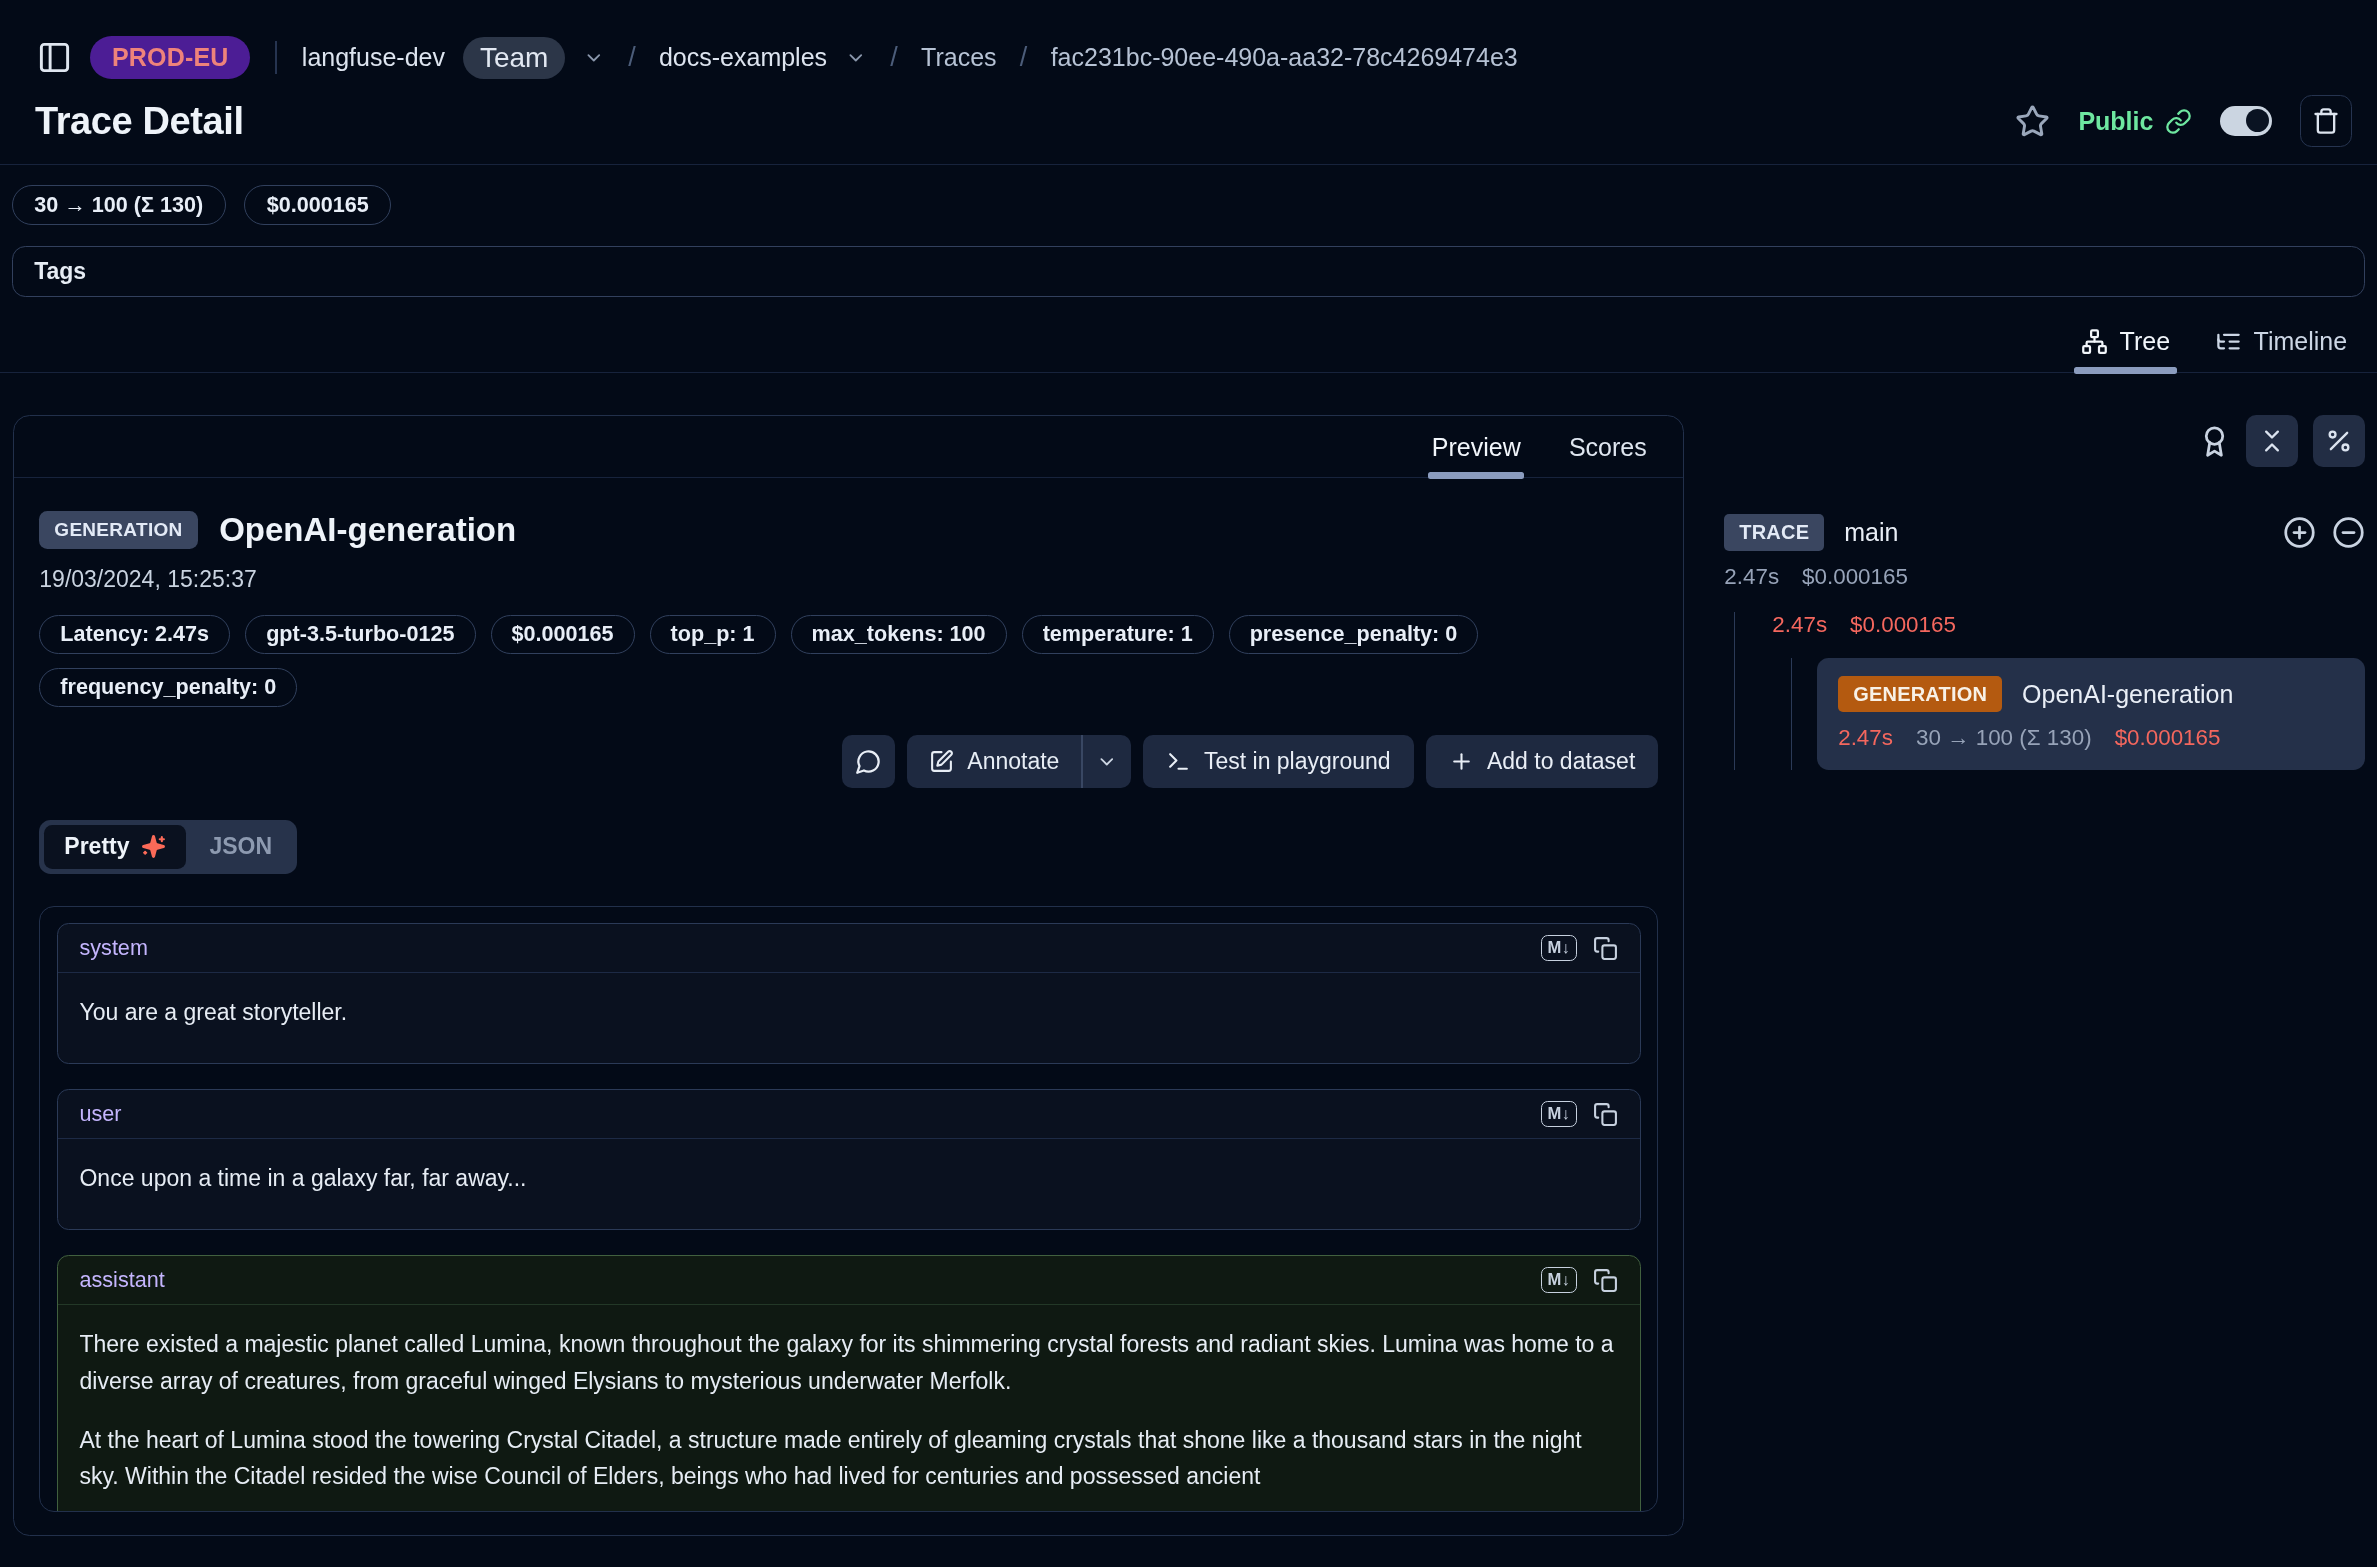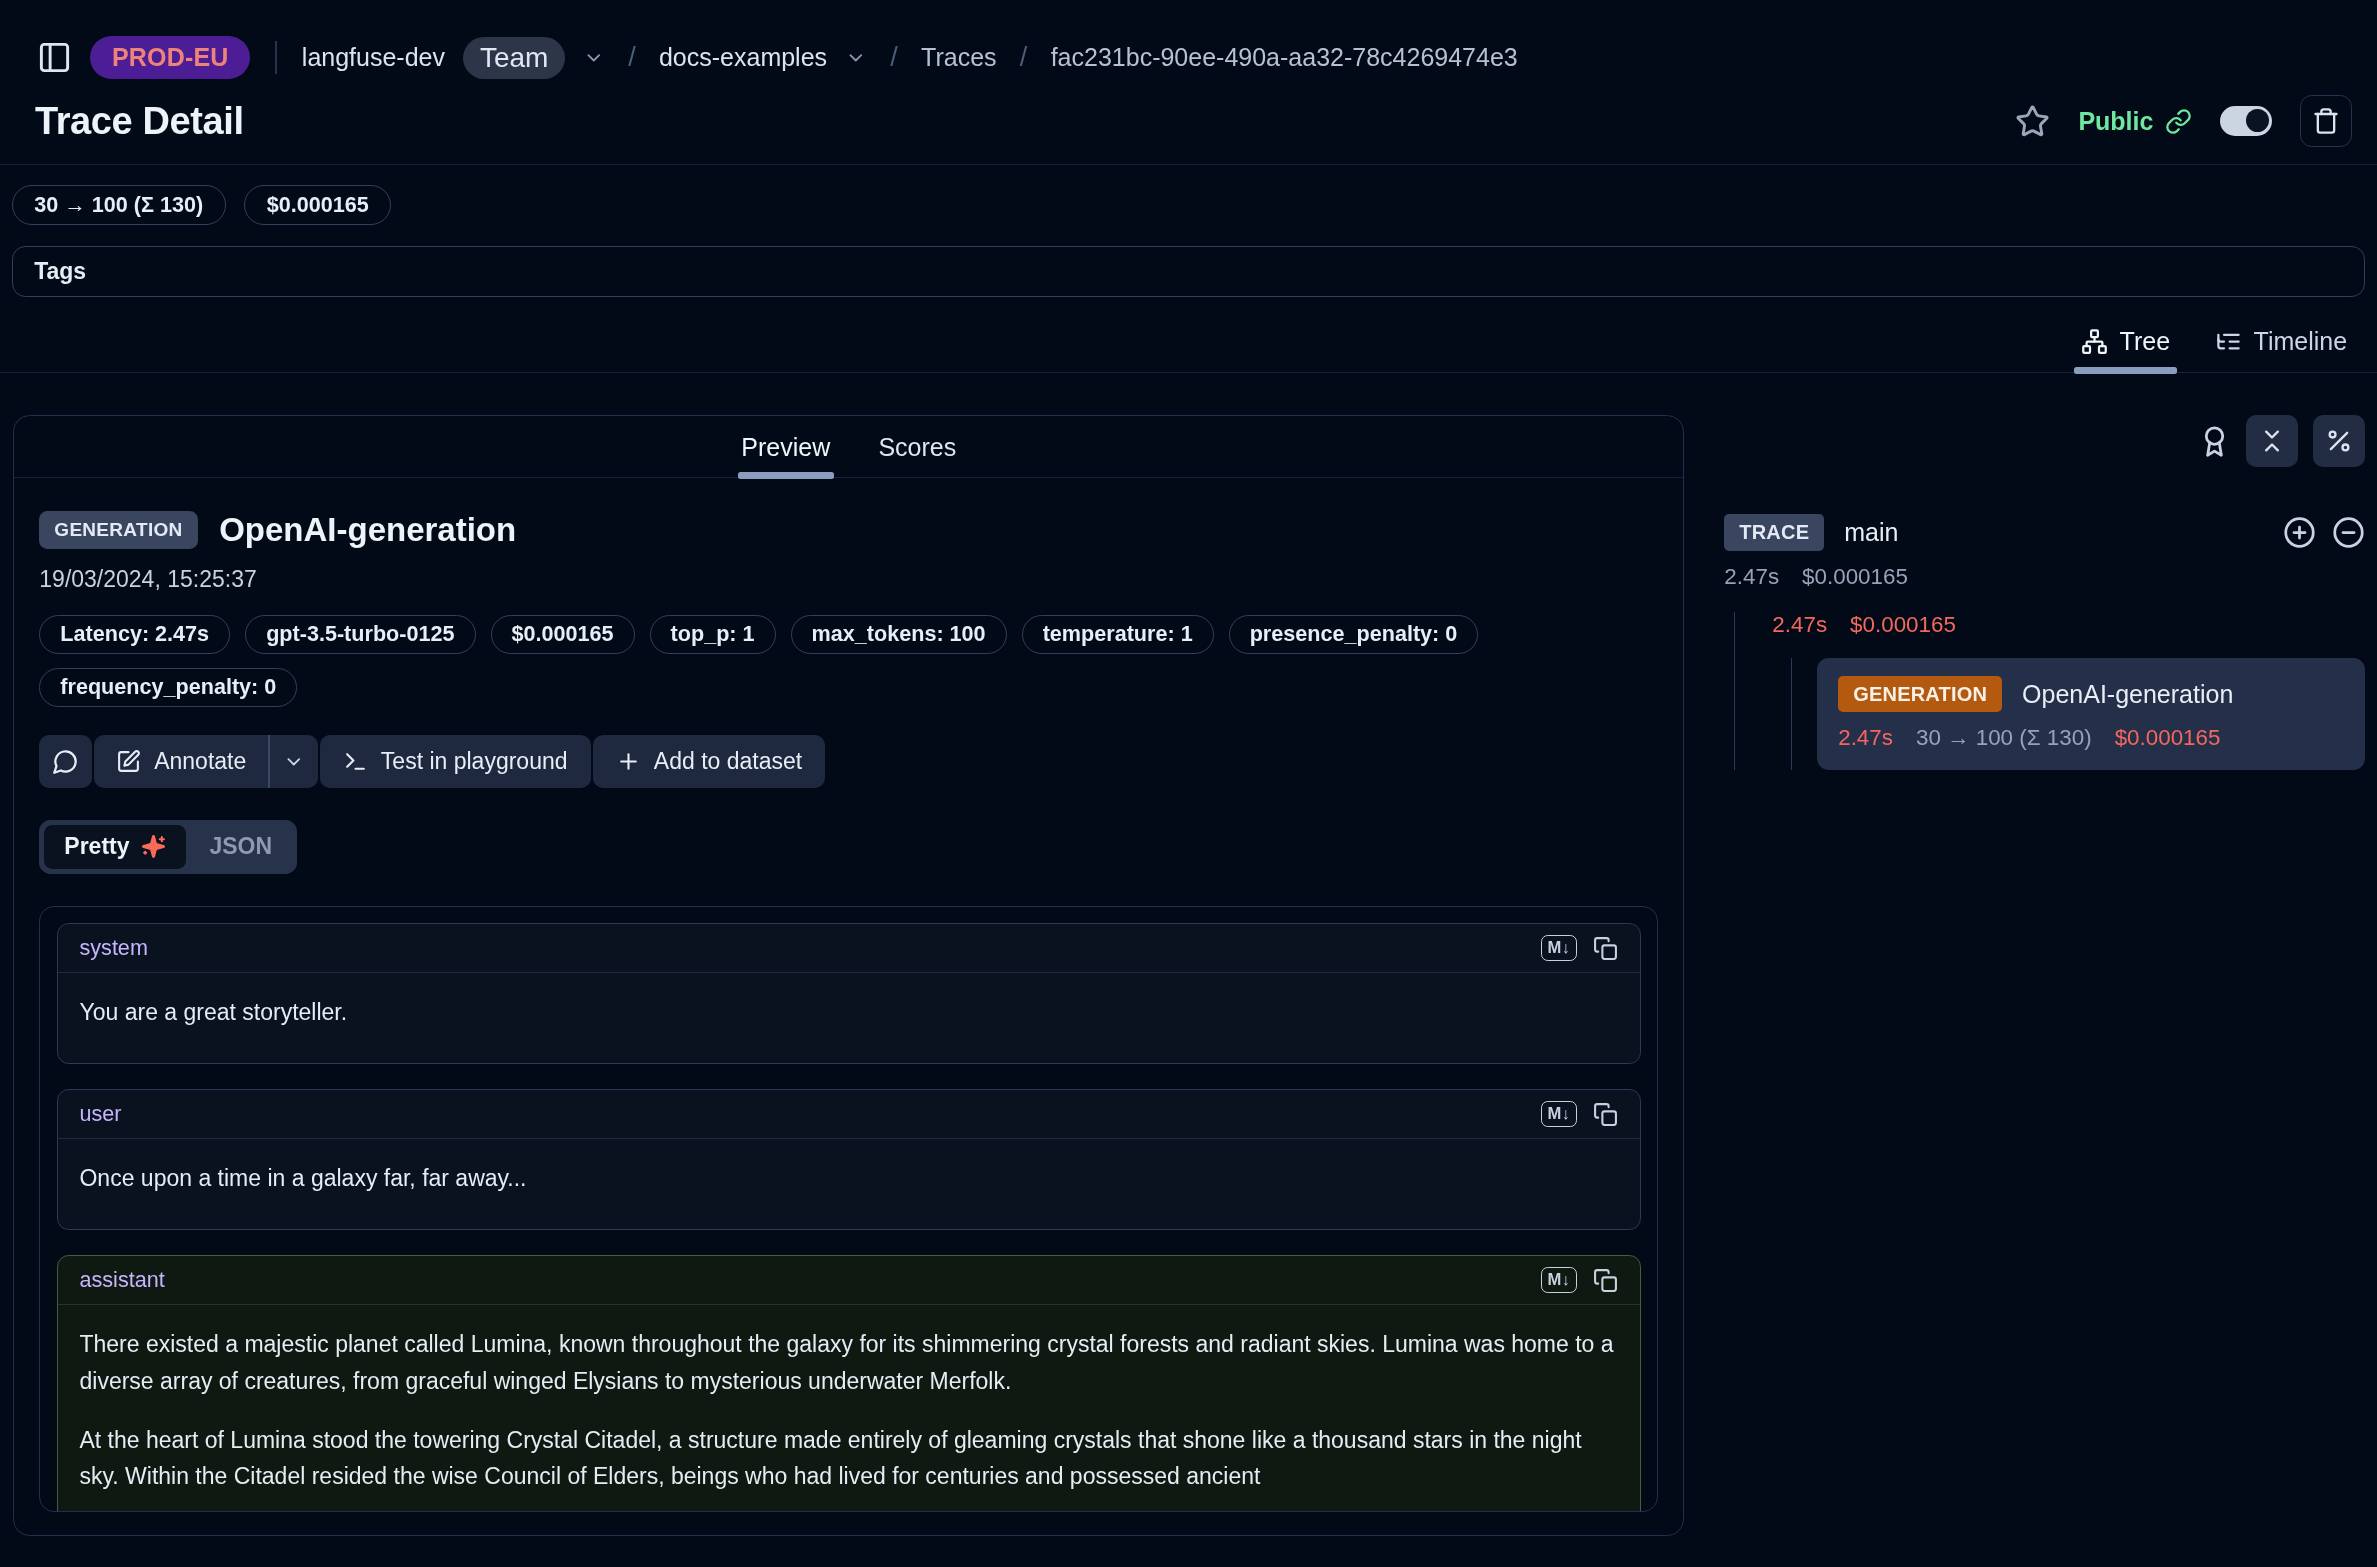--- a/index.html
+++ b/index.html
@@ -46,35 +46,35 @@
   
   .view-tabs { display:flex; justify-content:flex-end; gap:8.3px; margin-top:23px; padding-right:11.6px; border-bottom:1.7px solid #17233c; }
   .vtab { display:flex; align-items:center; gap:11.6px; padding:6.7px 18.3px 16.6px; font-size:25px; color:#ccd6e5; position:relative; cursor:pointer; }
   .vtab.active { color:#f2f6fb; }
   .vtab.active::after { content:""; position:absolute; left:11.6px; right:11.6px; bottom:-1.7px; height:6.7px; background:#8b9cbe; border-radius:2.5px; }
 
   .content { display:flex; gap:40px; margin:42px 11.6px 0 13.3px; }
 
   
   .main-card { width:1671px; height:1121px; border:1.7px solid #22304b; border-radius:16.6px; display:flex; flex-direction:column; }
-  .card-tabs { display:flex; justify-content:center; gap:5px; padding:11.6px 15px 0; border-bottom:1.7px solid #17233c; }
+  .card-tabs { display:flex; justify-content:flex-end; gap:5px; padding:11.6px 15px 0; border-bottom:1.7px solid #17233c; }
   .ctab { padding:5px 21.6px 15px; font-size:25px; color:#dfe6f0; position:relative; cursor:pointer; }
   .ctab.active { color:#f2f6fb; }
   .ctab.active::after { content:""; position:absolute; left:18.3px; right:18.3px; bottom:-1.7px; height:6.7px; background:#8b9cbe; border-radius:2.5px; }
   .card-body { flex:1; min-height:0; padding:33px 25px 23px; display:flex; flex-direction:column; }
 
   .obs-header { display:flex; align-items:center; gap:21.6px; }
   .type-badge { background:#3a4660; color:#e3eaf6; font-size:19px; font-weight:700; padding:8.3px 15px; border-radius:8.3px; letter-spacing:0.3px; }
   .obs-name { font-size:33px; font-weight:700; color:#eef3f9; }
   .timestamp { margin-top:16.6px; font-size:23px; color:#c9d3e0; }
 
   .param-chips { display:flex; flex-wrap:wrap; gap:13.3px 15px; margin-top:21.6px; }
   .param-chips .chip { font-size:21.6px; padding:5.8px 20px; }
 
-  .actions { display:flex; gap:2px; margin-top:28px; height:53px; }
+  .actions { display:flex; gap:12px; margin-top:28px; height:53px;justify-content:flex-end; }
   .btn { background:#1e2940; border:none; border-radius:10px; color:#e9eef6; font-size:23px; font-weight:500;
     display:inline-flex; align-items:center; gap:13.3px; padding:0 23px; cursor:pointer; font-family:inherit; }
   .icon-btn { width:53px; padding:0; justify-content:center; }
   .split { display:flex; background:#1e2940; border-radius:10px; overflow:hidden; }
   .split .left { display:flex; align-items:center; gap:13.3px; padding:0 21.6px; font-size:23px; cursor:pointer; }
   .split .sep { width:1.7px; background:#394763; }
   .split .right { width:48px; display:flex; align-items:center; justify-content:center; cursor:pointer; color:#cdd6e3; }
 
   .fmt-toggle { margin-top:32px; display:inline-flex; align-items:center; align-self:flex-start; background:#27334b; border-radius:11.6px; padding:5px; gap:3.3px; }
   .fmt-opt { padding:8.3px 20px; font-size:23px; font-weight:600; color:#8d9ab0; border-radius:8.3px; cursor:pointer; display:flex; align-items:center; gap:11.6px; }

